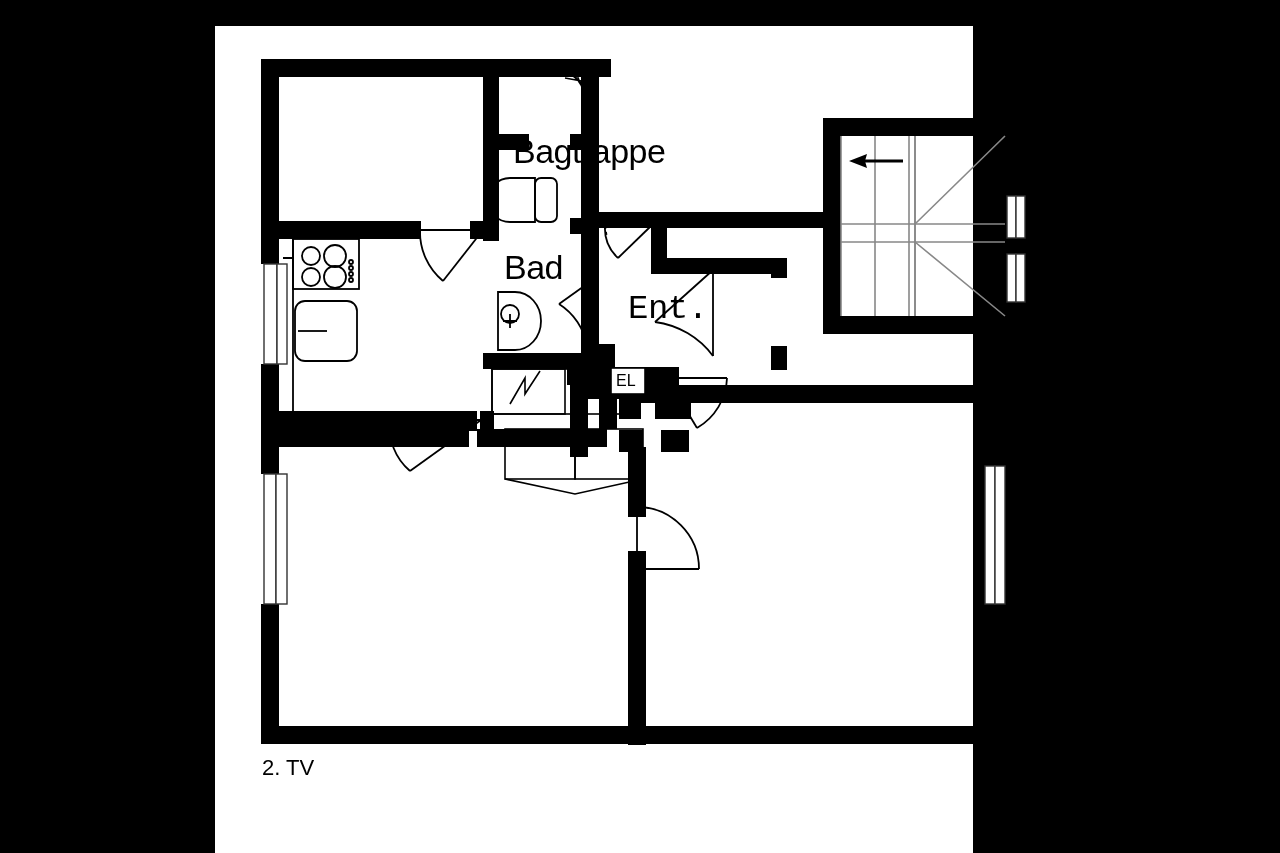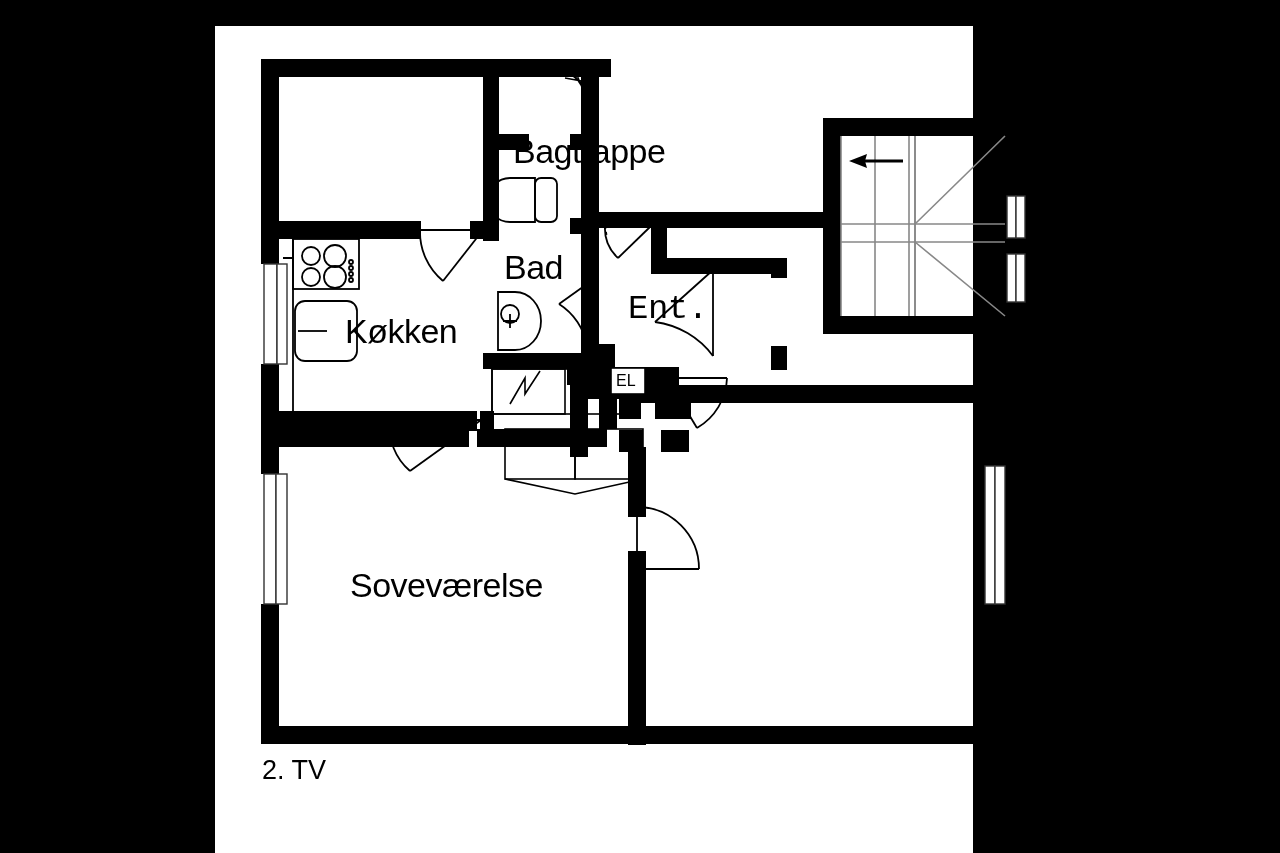--- a/index.html
+++ b/index.html
@@ -3,21 +3,21 @@
 <meta charset="utf-8">
 <style>
   html,body{margin:0;padding:0;background:#000;}
   body{width:1280px;height:853px;overflow:hidden;font-family:"Liberation Sans",sans-serif;}
   #stage{position:relative;width:1280px;height:853px;background:#000;}
   #sheet{position:absolute;left:215px;top:8px;width:758px;height:853px;background:#fff;margin-top:18px;}
   #plan{position:absolute;left:0;top:0;width:850px;height:853px;}
   .lbl{position:absolute;color:#000;white-space:nowrap;font-family:"Liberation Sans",sans-serif;font-weight:400;}
   .room-lbl{font-size:34px;letter-spacing:-0.5px;}
   .small-lbl{font-size:15px;}
-  #floor-tag{position:absolute;left:262px;top:755px;font-size:27px;color:#000;}
+  #floor-tag{position:absolute;left:262px;top:755px;font-size:22px;color:#000;}
   #footer{position:absolute;left:225px;top:795px;width:840px;height:58px;}
 </style>
 </head>
 <body>
 
 <div id="stage">
 
   <div id="sheet">
 
     <svg id="plan" viewBox="0 0 850 853">
@@ -195,23 +195,21 @@
       <g fill="none" stroke="#000" stroke-width="3">
         <path d="M640 135 L688 135"></path>
       </g>
       <polygon points="634,135 652,128 650,135 652,142" fill="#000"></polygon>
 
       <rect x="396" y="342" width="34" height="26" fill="#fff" stroke="#000" stroke-width="1.6"></rect>
     </svg>
 
     <div class="lbl room-lbl" style="left:298px;top:106px;">Bagtrappe</div>
     <div class="lbl room-lbl" style="left:289px;top:222px;">Bad</div>
-    <div class="lbl room-lbl" style="left:130px;top:286px;">Køkken</div>
     <div class="lbl room-lbl" style="left:413px;top:264px;font-family:Liberation Mono, monospace;">Ent.</div>
-    <div class="lbl room-lbl" style="left:135px;top:540px;">Soveværelse</div>
 
     <div class="lbl small-lbl" style="left:401px;top:346px;font-size:16px;">EL</div>
 
   </div>
 
   <div id="floor-tag">2. TV</div>
 
   <div id="footer">
     
     

